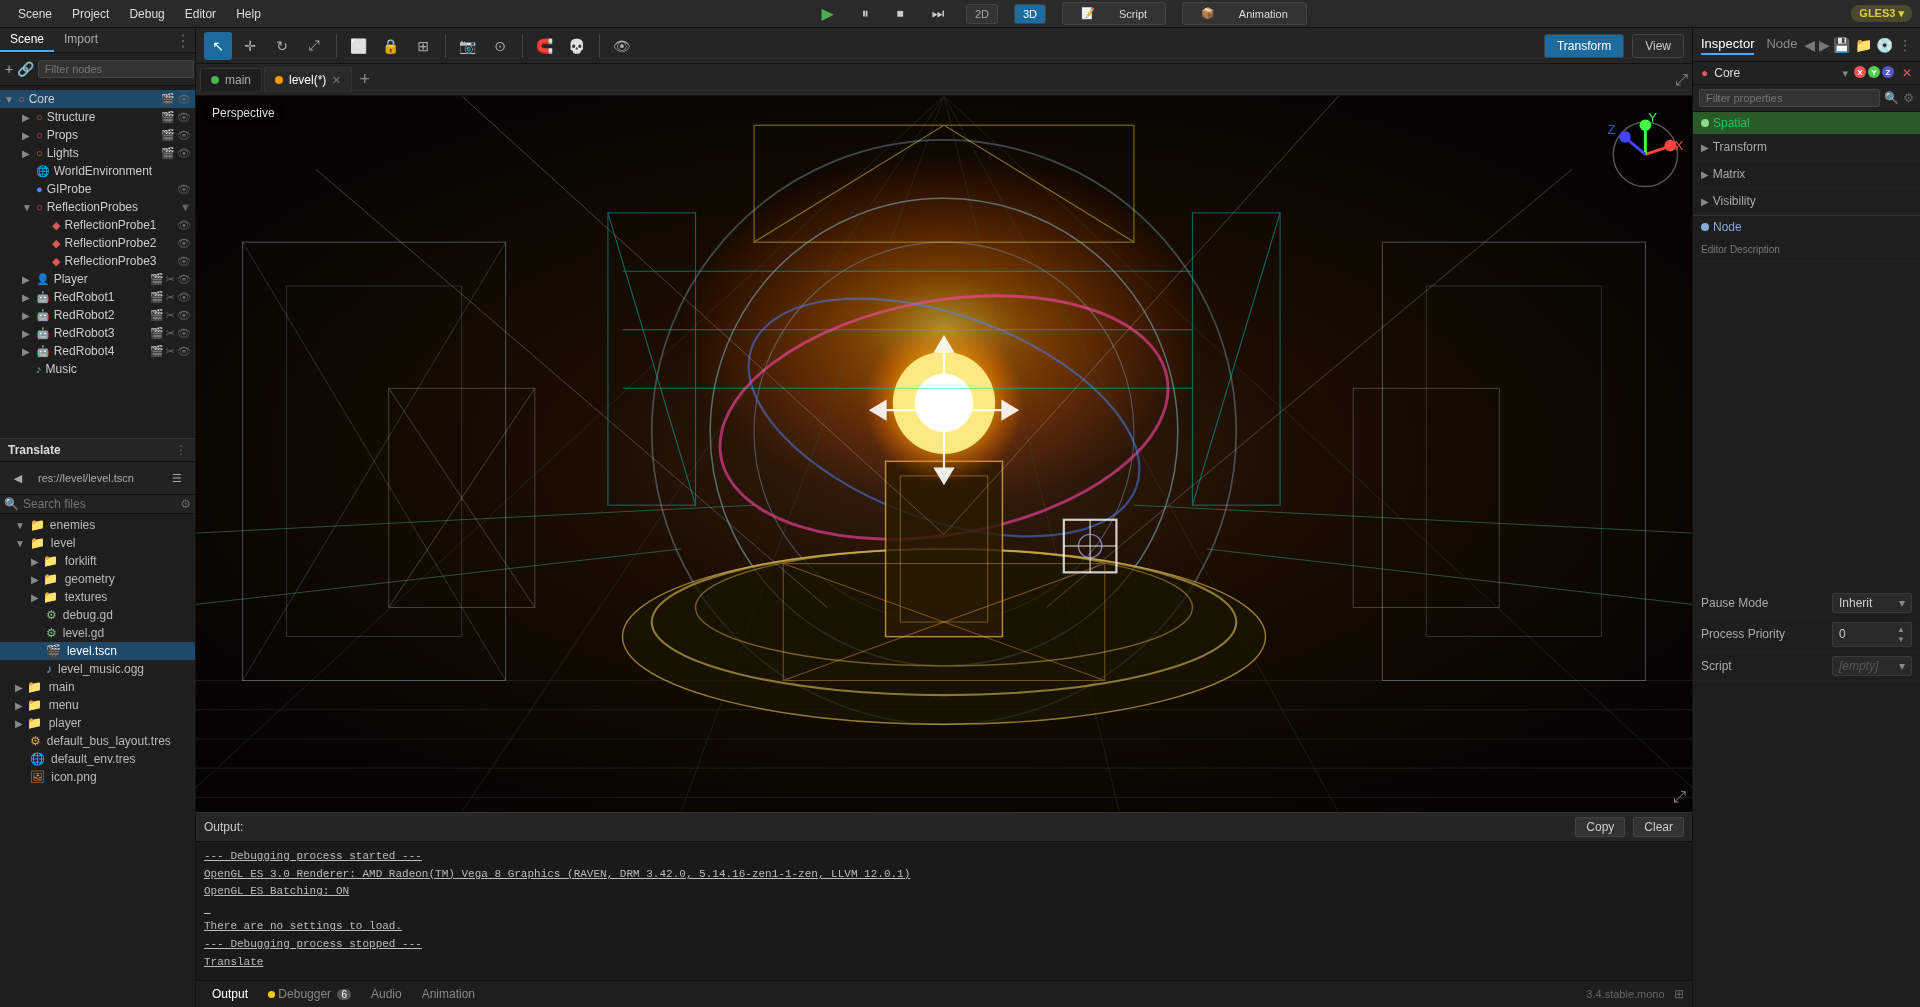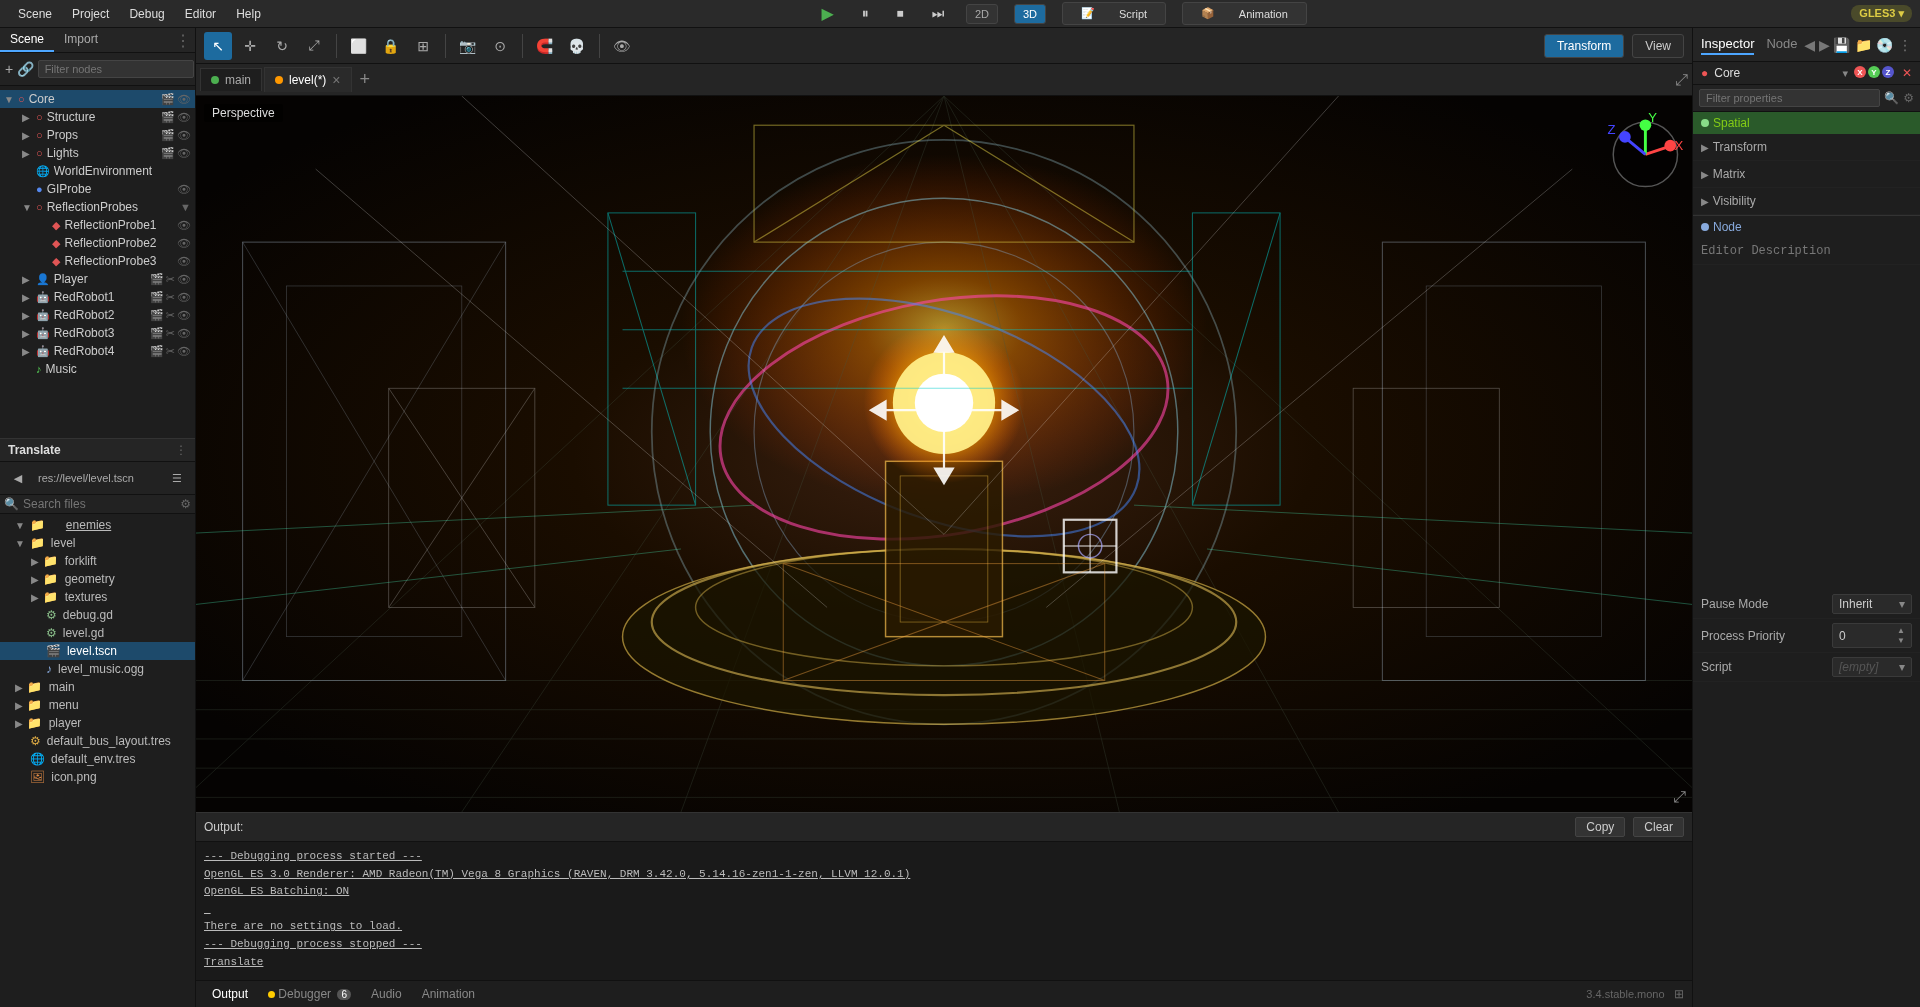--- a/index.html
+++ b/index.html
@@ -472,21 +472,21 @@
       border: 1px solid #444;
       color: #ccc;
       padding: 2px 6px;
       font-size: 11px;
       border-radius: 2px;
     }
 
     .spatial-section {
       background: #2a5a2a;
       padding: 4px 8px;
-      color: #84cc16;
+      color: #22c55e;
       font-size: 12px;
       cursor: pointer;
       display: flex;
       align-items: center;
       gap: 4px;
     }
     .spatial-dot { width: 8px; height: 8px; border-radius: 50%; background: #88dd88; }
 
     .property-section {
       padding: 2px 0;
@@ -511,23 +511,22 @@
       cursor: pointer;
       display: flex;
       align-items: center;
       gap: 4px;
       border-top: 1px solid #333;
     }
     .node-dot { width: 8px; height: 8px; border-radius: 50%; background: #88aadd; }
 
     .editor-desc {
       padding: 6px 8px;
-      font-size: 12px;
+      font-size: 10px;
       color: #777;
-      font-family: Liberation Mono, monospace;
     }
 
     .property-row {
       display: flex;
       align-items: center;
       padding: 4px 8px;
       border-bottom: 1px solid #222;
     }
     .property-name { flex: 1; color: #aaa; font-size: 12px; }
     .property-value {
@@ -801,21 +800,21 @@
         <span style="color:#666; margin-right:4px;">🔍</span>
         <input type="text" style="flex: 1 1 0%; background: transparent; border: none; color: rgb(170, 170, 170); font-size: 12px; outline: none;" placeholder="Search files">
         <span style="color:#666; cursor:pointer;">⚙</span>
       </div>
       <div class="fs-tree">
 
         <div class="fs-item">
           <span class="tree-indent" style="width:8px;"></span>
           <span style="color:#888; font-size:10px; margin-right:2px;">▼</span>
           <span class="fs-folder-icon">📁</span>
-          <span style="margin-left:18px;text-decoration:underline;">enemies</span>
+          <span style="margin-left:2px;">enemies</span>
         </div>
 
         <div class="fs-item">
           <span class="tree-indent" style="width:8px;"></span>
           <span style="color:#888; font-size:10px; margin-right:2px;">▼</span>
           <span class="fs-folder-icon">📁</span>
           <span style="margin-left:3px;">level</span>
         </div>
 
         <div class="fs-item">

